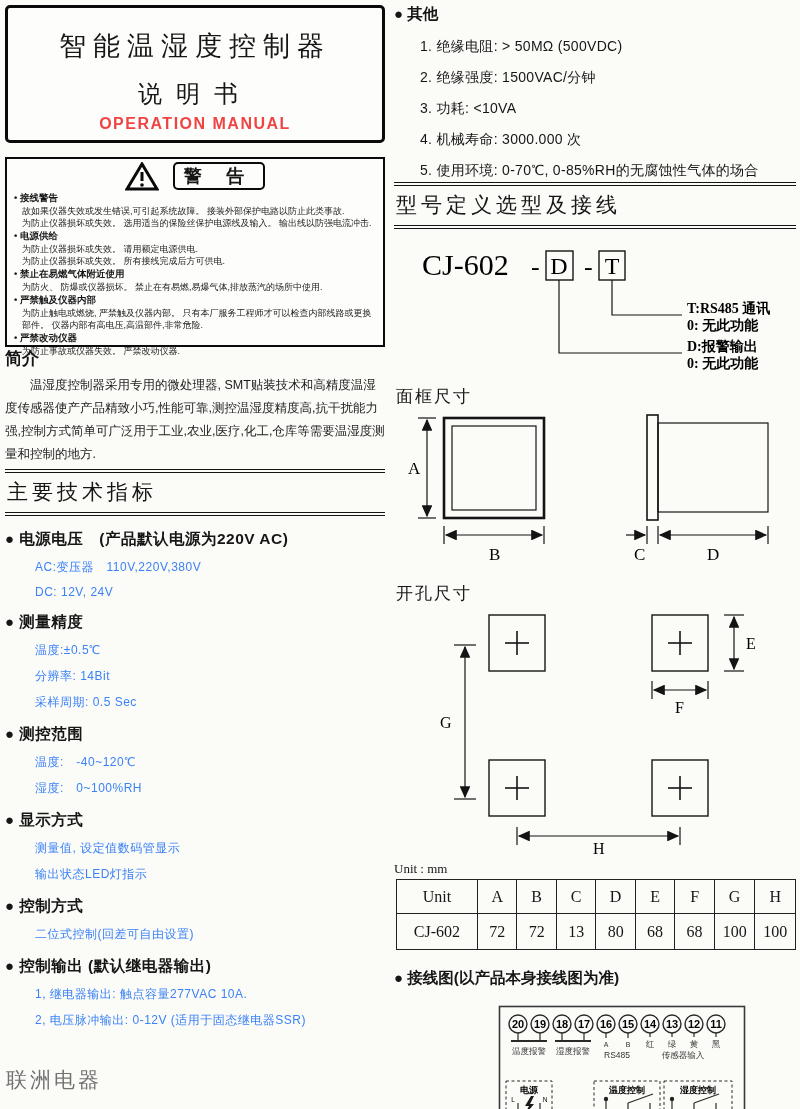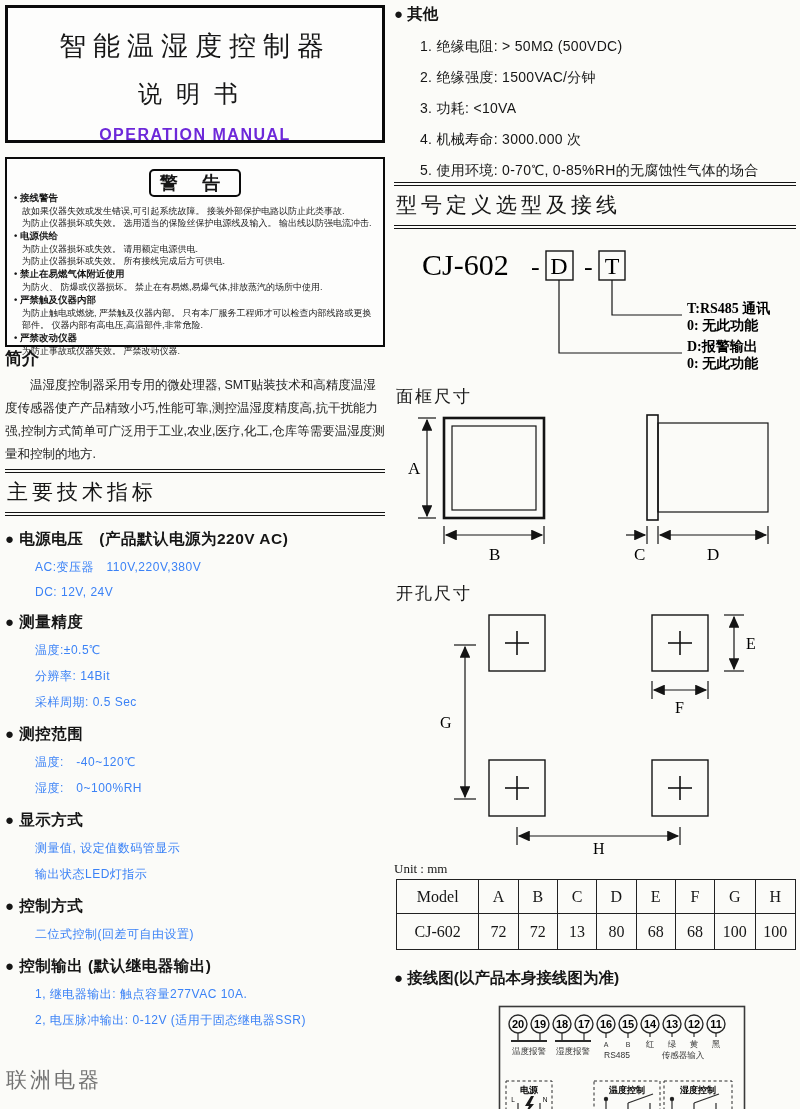--- a/index.html
+++ b/index.html
@@ -7,32 +7,32 @@
     width:800px;height:1109px;position:relative;overflow:hidden;
     background:#fbfbf8;color:#161616;
     font-family:"Liberation Sans",sans-serif;
     -webkit-font-smoothing:antialiased;
   }
 
   
   .left-col{position:absolute;left:5px;top:5px;width:380px;}
 
   .title-box{
-    border:3px solid #0a0a0a;border-radius:0;height:132px;
+    border:3px solid #0a0a0a;border-radius:5px;height:132px;
     text-align:center;background:#fdfdfc;
   }
   .title-box .t1{font-family:"Liberation Serif",serif;font-size:27px;letter-spacing:7px;margin-top:20px;}
   .title-box .t2{font-family:"Liberation Serif",serif;font-size:24px;letter-spacing:14px;margin-top:14px;}
-  .title-box .t3{font-size:16px;letter-spacing:1.5px;margin-top:16px;font-weight:600;color:#6d28d9;}
+  .title-box .t3{font-size:16px;letter-spacing:1.5px;margin-top:5px;font-weight:600;color:#ef4444;}
 
   .warning-box{
     margin-top:14px;border:2.5px solid #0a0a0a;background:#fdfdfc;
     padding:2px 7px 6px 7px;height:178px;
   }
-  .warning-header{display:flex;align-items:center;justify-content:center;gap:14px;height:30px;flex-direction:column;}
+  .warning-header{display:flex;align-items:center;justify-content:center;gap:14px;height:30px;}
   .warning-badge{
     font-family:"Liberation Serif",serif;font-weight:bold;font-size:18px;
     border:2px solid #0a0a0a;border-radius:5px;padding:0 9px;letter-spacing:10px;line-height:24px;
   }
   .w-item{margin-top:1px;}
   .w-title{font-size:9.5px;font-weight:bold;line-height:1.35;}
   .w-title::before{content:"• ";font-weight:bold;}
   .w-line{font-size:9px;line-height:1.35;margin-left:8px;color:#1c1c1c;}
 
   .intro{}
@@ -260,21 +260,21 @@
     <line x1="286" y1="222" x2="286" y2="240" stroke="#141414" stroke-width="1.2"></line>
     <line x1="125" y1="231" x2="284" y2="231" stroke="#141414" stroke-width="1.2" marker-start="url(#arr)" marker-end="url(#arr)"></line>
     <text x="199" y="249" font-size="16">H</text>
   </svg>
 
   <div class="unit-label">Unit : mm</div>
 
   <table class="dims">
     <tbody>
         <tr>
-      <th class="col-model">Model</th>
+      <th class="col-model">Unit</th>
       <th class="col-dim">A</th>
       <th class="col-dim">B</th>
       <th class="col-dim">C</th>
       <th class="col-dim">D</th>
       <th class="col-dim">E</th>
       <th class="col-dim">F</th>
       <th class="col-dim">G</th>
       <th class="col-dim">H</th>
     </tr>
     <tr>

